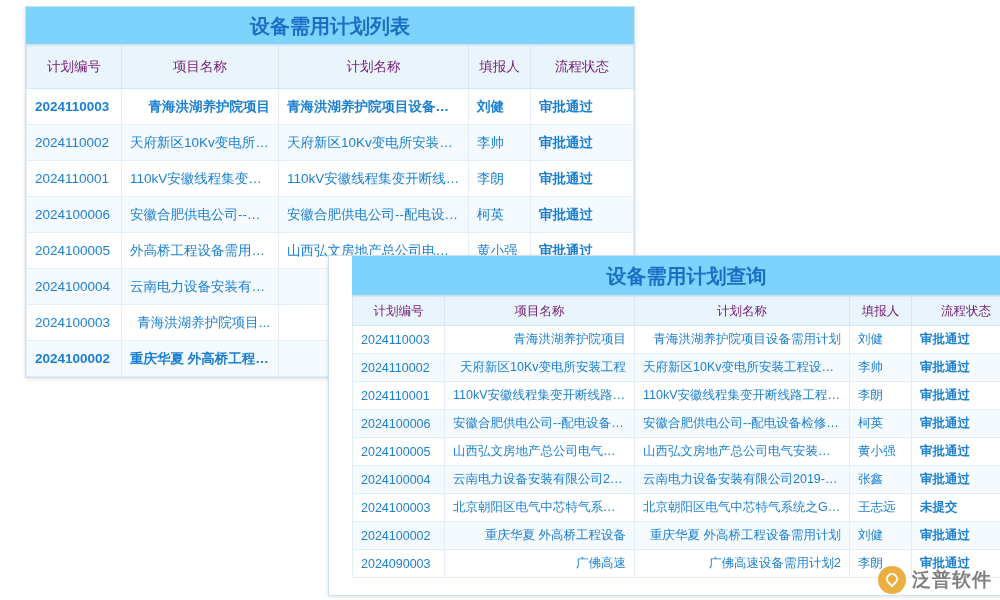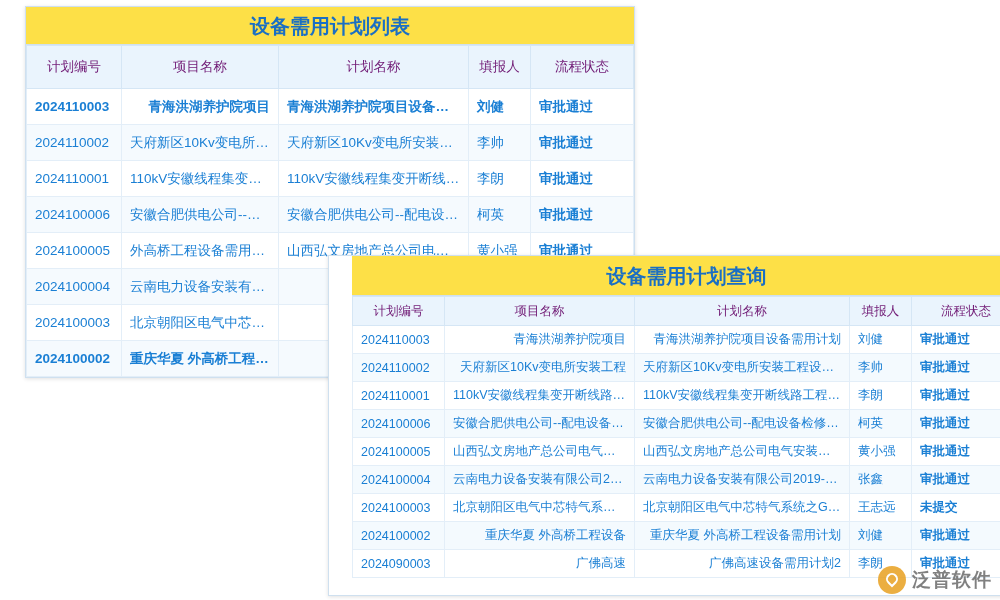--- a/index.html
+++ b/index.html
@@ -21,21 +21,21 @@
     background: #ffffff;
     border: 1px solid #cfe0ef;
     box-shadow: 0 1px 4px rgba(0,0,0,0.12);
     box-sizing: border-box;
   }
   .panel-title {
     text-align: center;
     font-size: 19px;
     font-weight: bold;
     color: #1a6fc4;
-    background: #fde047;
+    background: #7dd3fc;
     border-bottom: 1px solid #cfe0ef;
     box-sizing: border-box;
   }
 
   table.grid {
     border-collapse: collapse;
     width: 100%;
     table-layout: fixed;
   }
   table.grid th {
@@ -208,21 +208,21 @@
       </tr>
       <tr>
         <td class="c-center">2024100004</td>
         <td class="c-left">云南电力设备安装有限...</td>
         <td class="c-left">云南电...</td>
         <td class="c-center"></td>
         <td class="c-center status-ok"></td>
       </tr>
       <tr>
         <td class="c-center">2024100003</td>
-        <td class="c-left">北京朝阳区电气中芯特...</td>
+        <td class="c-left">青海洪湖养护院项目...</td>
         <td class="c-left">北京朝...</td>
         <td class="c-center"></td>
         <td class="c-center status-ok"></td>
       </tr>
       <tr class="row-bold">
         <td class="c-center">2024100002</td>
         <td class="c-left">重庆华夏 外高桥工程设备</td>
         <td class="c-left">重庆华...</td>
         <td class="c-center"></td>
         <td class="c-center status-ok"></td>

